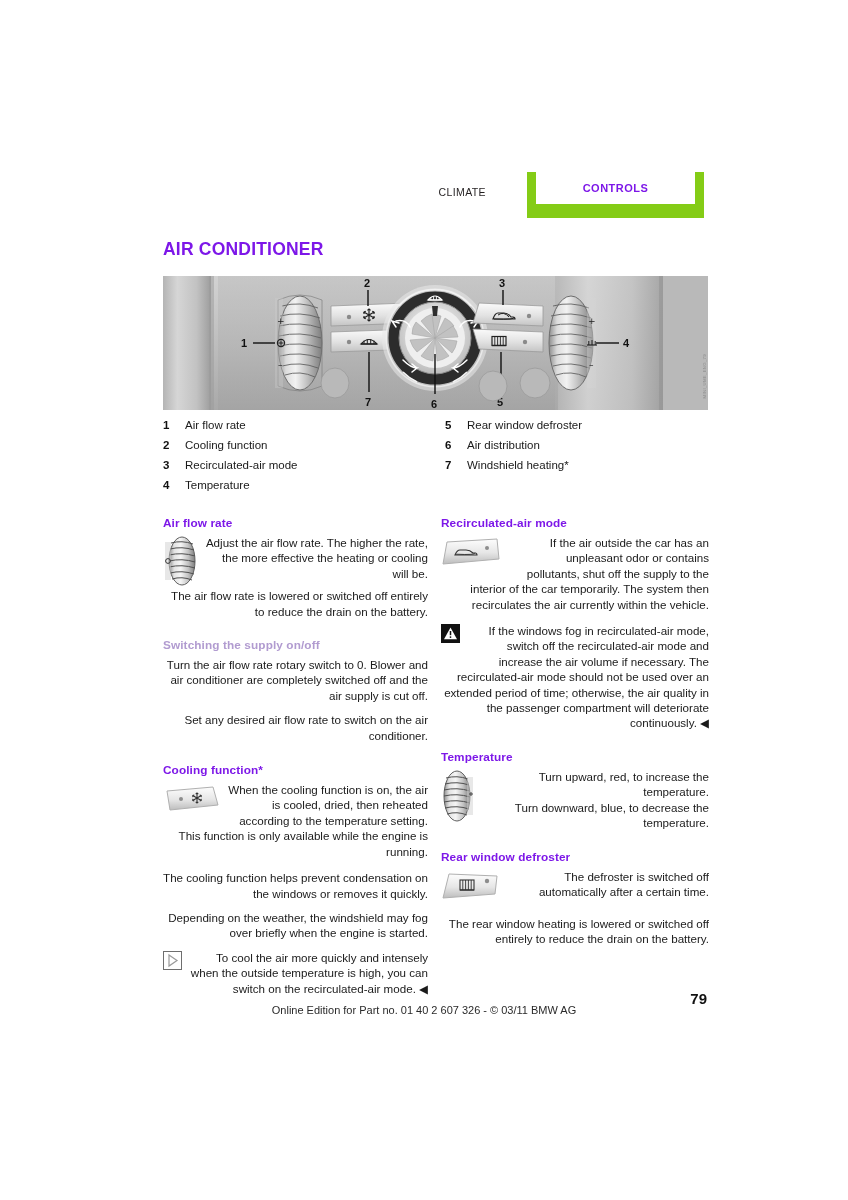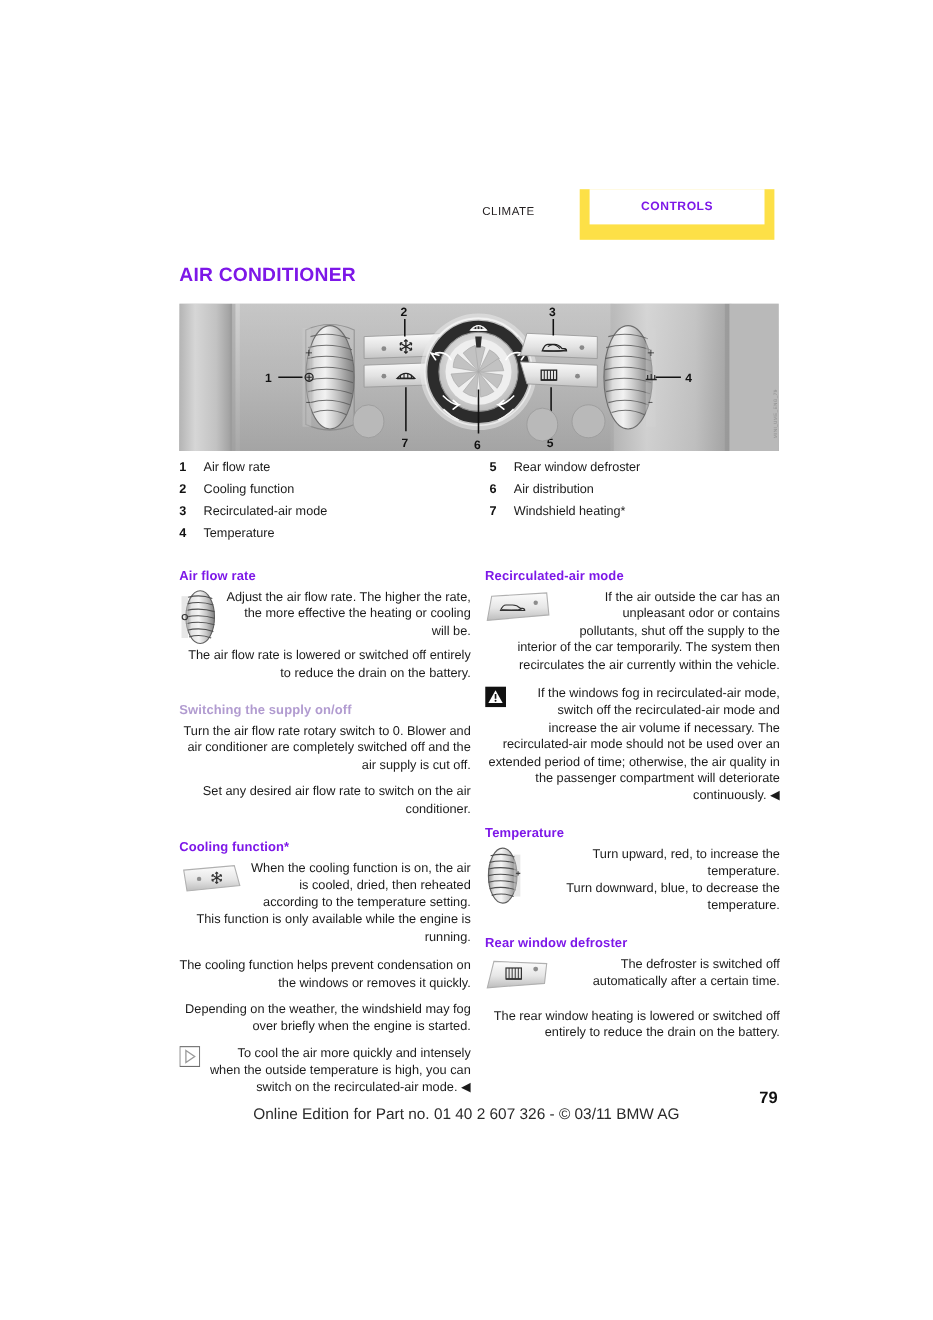--- a/index.html
+++ b/index.html
@@ -32,21 +32,21 @@
     font-weight: normal;
     letter-spacing: 0.4px;
     color: #231f20;
   }
   .tab {
     position: absolute;
     right: 4px;
     top: 0;
     width: 177px;
     height: 46px;
-    background: #fde047;
+    background: #84cc16;
     box-sizing: border-box;
   }
   .tab-inner {
     position: absolute;
     left: 9px;
     right: 9px;
     top: 0;
     height: 32px;
     background: #ffffff;
   }
@@ -172,21 +172,21 @@
     height: 19px;
   }
 
   
   .footer {
     position: absolute;
     left: 0;
     right: 0;
     top: 1004px;
     text-align: center;
-    font-size: 14px;
+    font-size: 11px;
     color: #2a2a2a;
   }
   .pageno {
     position: absolute;
     right: 141px;
     top: 990px;
     font-size: 15px;
     font-weight: bold;
     color: #111;
   }

